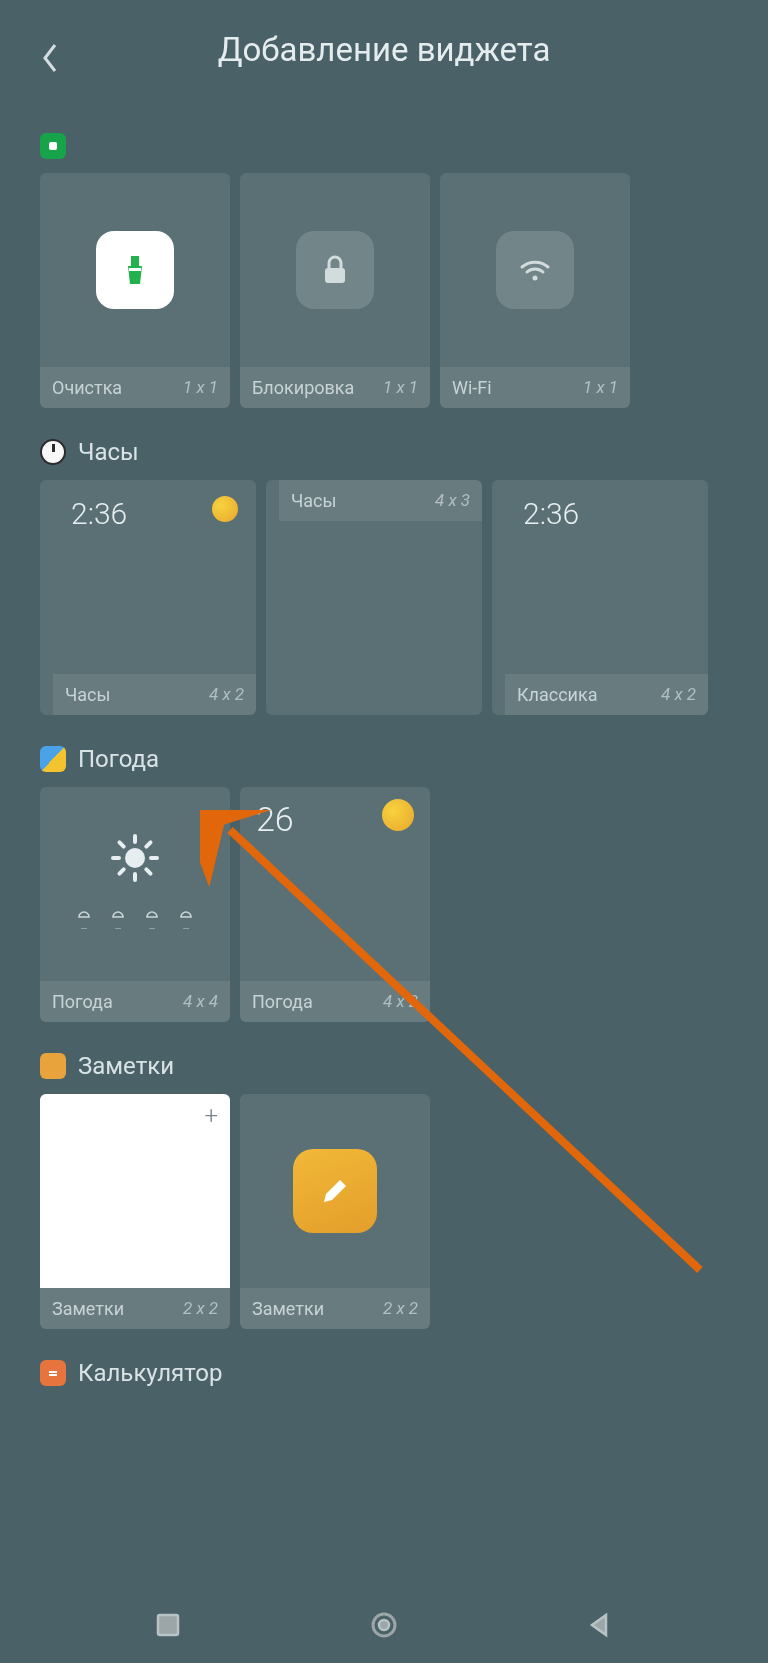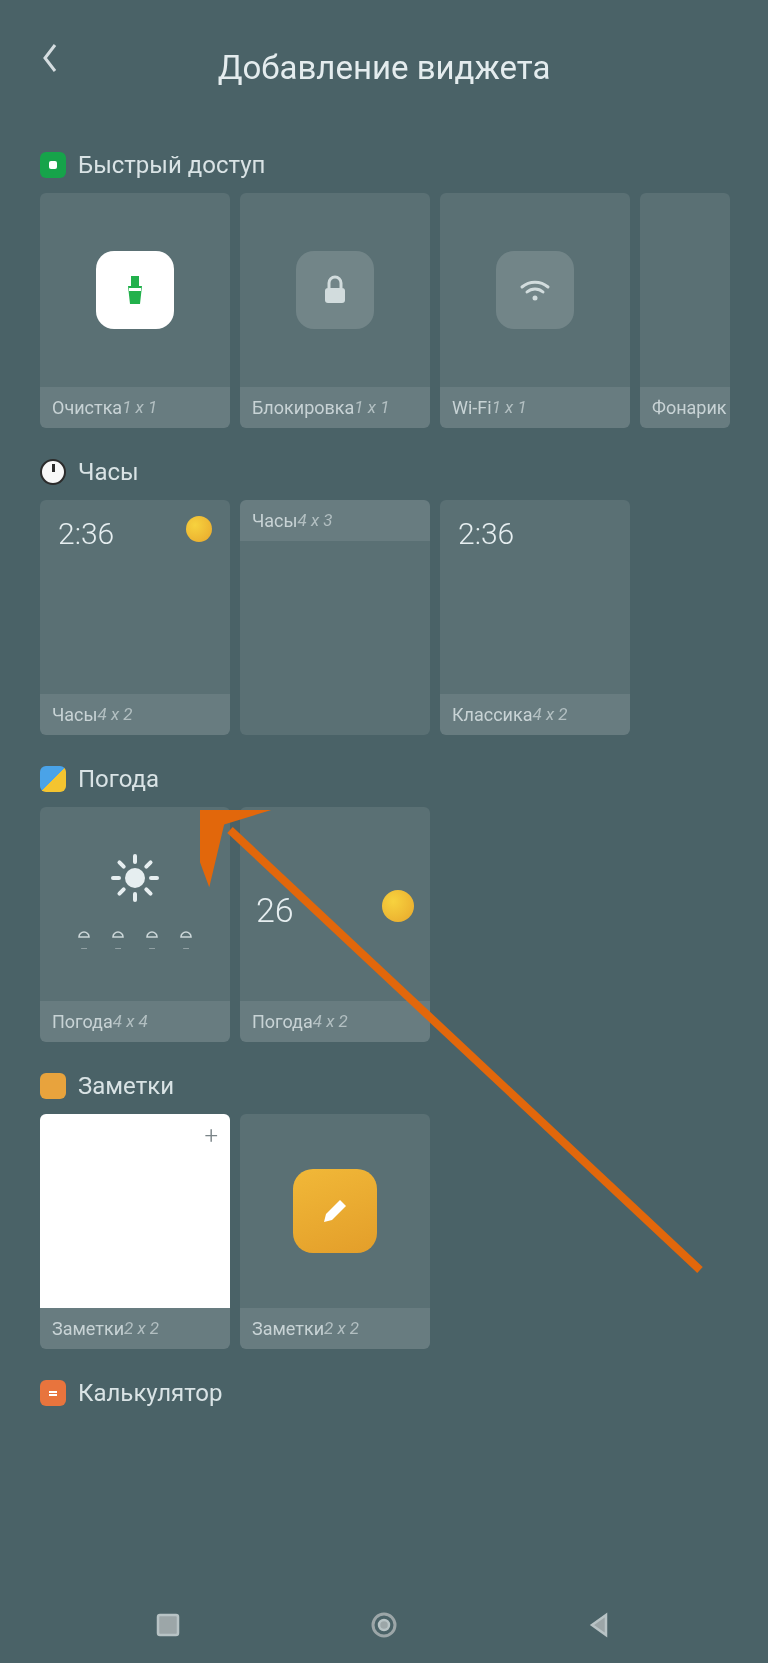--- a/index.html
+++ b/index.html
@@ -25,21 +25,21 @@
     width: 40px; height: 40px;
     display: flex; align-items: center; justify-content: center;
   }
   .back-btn svg { width: 18px; height: 30px; stroke: #d5dde0; stroke-width: 3; fill: none; }
   .title {
     flex: 1;
     text-align: center;
     font-size: 33px;
     font-weight: 400;
     color: #e4ecee;
-    margin-top: 20px;
+    margin-top: 2px;
   }
   .section {
     padding: 0 40px;
     margin-bottom: 6px;
   }
   .section-header {
     display: flex;
     align-items: center;
     gap: 12px;
     margin-bottom: 14px;
@@ -74,39 +74,39 @@
     flex: 1;
     display: flex;
     align-items: center;
     justify-content: center;
     position: relative;
   }
   .card-footer {
     background: rgba(255,255,255,0.09);
     padding: 10px 12px;
     display: flex;
-    justify-content: flex-start;
+    justify-content: space-between;
     font-size: 18px;
     color: #c8d3d5;
   }
   .card-footer .size { color: #b2bfc1; font-size: 17px; font-style: italic; }
   
   .qa-card { width: 190px; height: 235px; }
   .qa-card.partial { width: 90px; }
   .qa-icon-box {
     width: 78px; height: 78px;
     border-radius: 18px;
     display: flex; align-items:center; justify-content:center;
   }
   .qa-clean { background: #fff; }
   .qa-clean svg { width: 36px; height: 36px; fill: #22b14c; }
   .qa-lock, .qa-wifi { background: rgba(255,255,255,0.15); }
   .qa-lock svg, .qa-wifi svg { width: 38px; height: 38px; fill: #d2dcdd; }
   
-  .clock-card { width: 190px; height: 235px; }
+  .clock-card { width: 216px; height: 235px; padding-left: 13px; }
   .clock-preview {
     width: 100%;
     padding: 16px 18px 0 18px;
     display: flex;
     justify-content: flex-start;
     align-items:flex-start;
     gap: 10px;
   }
   .clock-time { font-size: 30px; font-weight: 300; color: #e6eef0; }
   .clock-sun {
@@ -183,21 +183,20 @@
   <div class="title">Добавление виджета</div>
 </div>
 
 <div class="section">
   <div class="section-header">
     <div class="section-icon icon-qa">
       <svg width="14" height="14" viewBox="0 0 14 14">
           <rect x="3" y="3" width="8" height="8" rx="2" fill="#fff"></rect>
         </svg>
     </div>
-    <div class="section-title">Быстрый доступ</div>
   </div>
   <div class="cards-row">
     <div class="card qa-card">
       <div class="card-preview">
         <div class="qa-icon-box qa-clean">
           <svg viewBox="0 0 36 36">
               <path d="M14 4h8v10h3l-2 18H13L11 14h3z"></path>
               <rect x="12" y="16" width="12" height="3" fill="#fff"></rect>
             </svg>
         </div>
@@ -227,26 +226,20 @@
           <svg viewBox="0 0 38 38">
               <path d="M6 16a20 20 0 0 1 26 0" fill="none" stroke="#d2dcdd" stroke-width="3" stroke-linecap="round"></path>
               <path d="M11 21a12 12 0 0 1 16 0" fill="none" stroke="#d2dcdd" stroke-width="3" stroke-linecap="round"></path>
               <circle cx="19" cy="27" r="2.5"></circle>
             </svg>
         </div>
       </div>
       <div class="card-footer">
         <span>Wi-Fi</span>
         <span class="size">1 x 1</span>
-      </div>
-    </div>
-    <div class="card qa-card partial">
-      <div class="card-preview"></div>
-      <div class="card-footer">
-        <span>Фонарик</span>
       </div>
     </div>
   </div>
 </div>
 
 <div class="section">
   <div class="section-header">
     <div class="section-icon icon-clock"></div>
     <div class="section-title">Часы</div>
   </div>
@@ -331,21 +324,21 @@
               </div>
           </div>
         </div>
       </div>
       <div class="card-footer">
         <span>Погода</span>
         <span class="size">4 x 4</span>
       </div>
     </div>
     <div class="card weather-card">
-      <div class="card-preview" style="align-items:center;">
+      <div class="card-preview" style="align-items:flex-start;">
         <div class="weather-preview2">
           <div class="temp">26</div>
           <div class="clock-sun" style="width:32px;height:32px;"></div>
         </div>
       </div>
       <div class="card-footer">
         <span>Погода</span>
         <span class="size">4 x 2</span>
       </div>
     </div>

